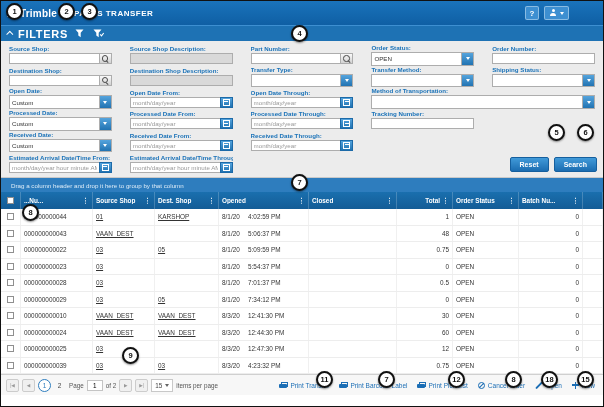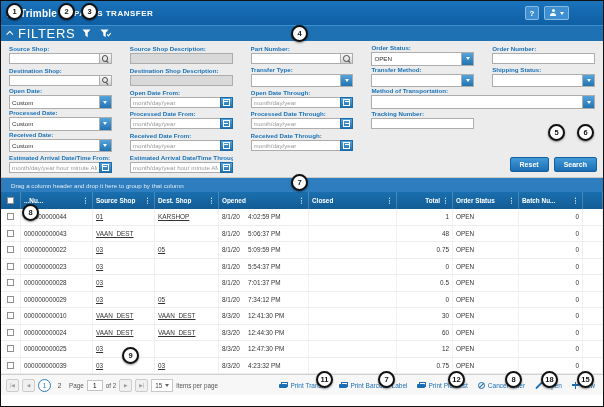--- a/index.html
+++ b/index.html
@@ -17,21 +17,21 @@
   .help-btn{width:14px;height:14px;background:#3d8fd1;border:1px solid rgba(255,255,255,.4);border-radius:2px;color:#fff;font-size:8px;font-weight:700;display:flex;align-items:center;justify-content:center;padding:0}
   .user-btn{height:14px;background:#3d8fd1;border:1px solid rgba(255,255,255,.4);border-radius:2px;display:flex;align-items:center;gap:3px;padding:0 4px}
   .user-icon{width:8px;height:8px;position:relative;display:inline-block}
   .user-icon::before{content:"";position:absolute;left:2.5px;top:0;width:3px;height:3px;border-radius:50%;background:#fff}
   .user-icon::after{content:"";position:absolute;left:1px;top:3.6px;width:6px;height:3.5px;border-radius:3px 3px 0 0;background:#fff}
   .caret{width:0;height:0;border-left:2.5px solid transparent;border-right:2.5px solid transparent;border-top:3px solid #fff}
 
   
   .filters-bar{height:16px;background:#1e72b4;display:flex;align-items:center;color:#fff;padding:0 7px;gap:5px;border-top:1px solid #3d8fd1}
   .chev{width:5px;height:5px;border-left:1.5px solid #fff;border-top:1.5px solid #fff;transform:rotate(45deg) translateY(1px)}
-  .fb-title{font-size:13px;font-weight:400;letter-spacing:.7px}
+  .fb-title{font-size:11px;font-weight:700;letter-spacing:.7px}
   .fb-icon-btn{width:14px;height:12px;background:transparent;border:none;display:flex;align-items:center;justify-content:center;padding:0}
 
   
   .filter-panel{height:137px;background:#ececec;border-bottom:1px solid #c9c9c9;display:grid;grid-template-columns:repeat(5,1fr);grid-template-rows:repeat(6,1fr);column-gap:18px;padding:3px 8px;position:relative}
   .field{display:flex;flex-direction:column;justify-content:center;min-width:0}
   .flabel{font-size:6.2px;font-weight:700;color:#1a72b8;white-space:nowrap;overflow:hidden;margin-bottom:1px}
   .ctl{display:flex;height:11px;min-width:0}
   .txt{flex:1;min-width:0;height:11px;border:1px solid #adadad;background:#fff;font-size:6.2px;padding:0 2px;font-family:inherit;color:#333}
   .txt::placeholder{color:#999}
   .txt.readonly{background:#d9d9d9}

